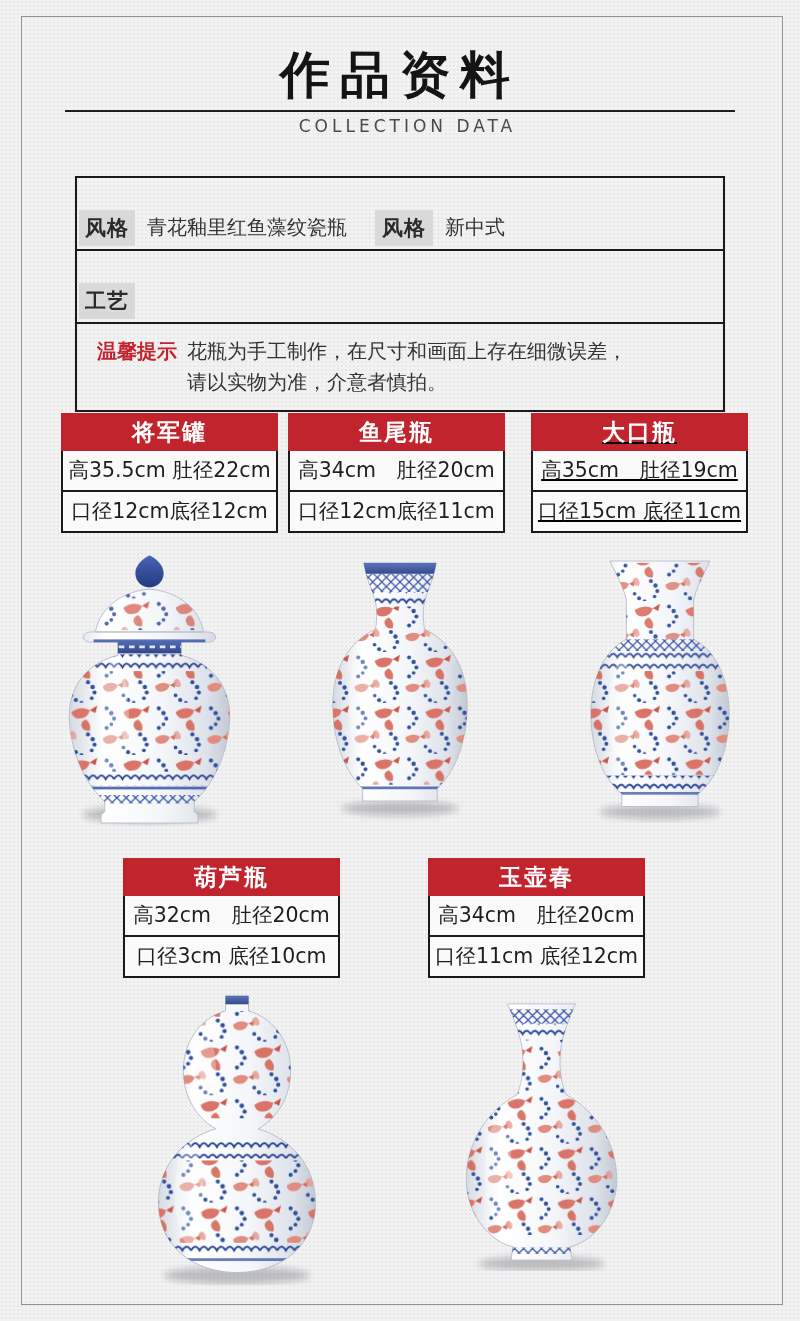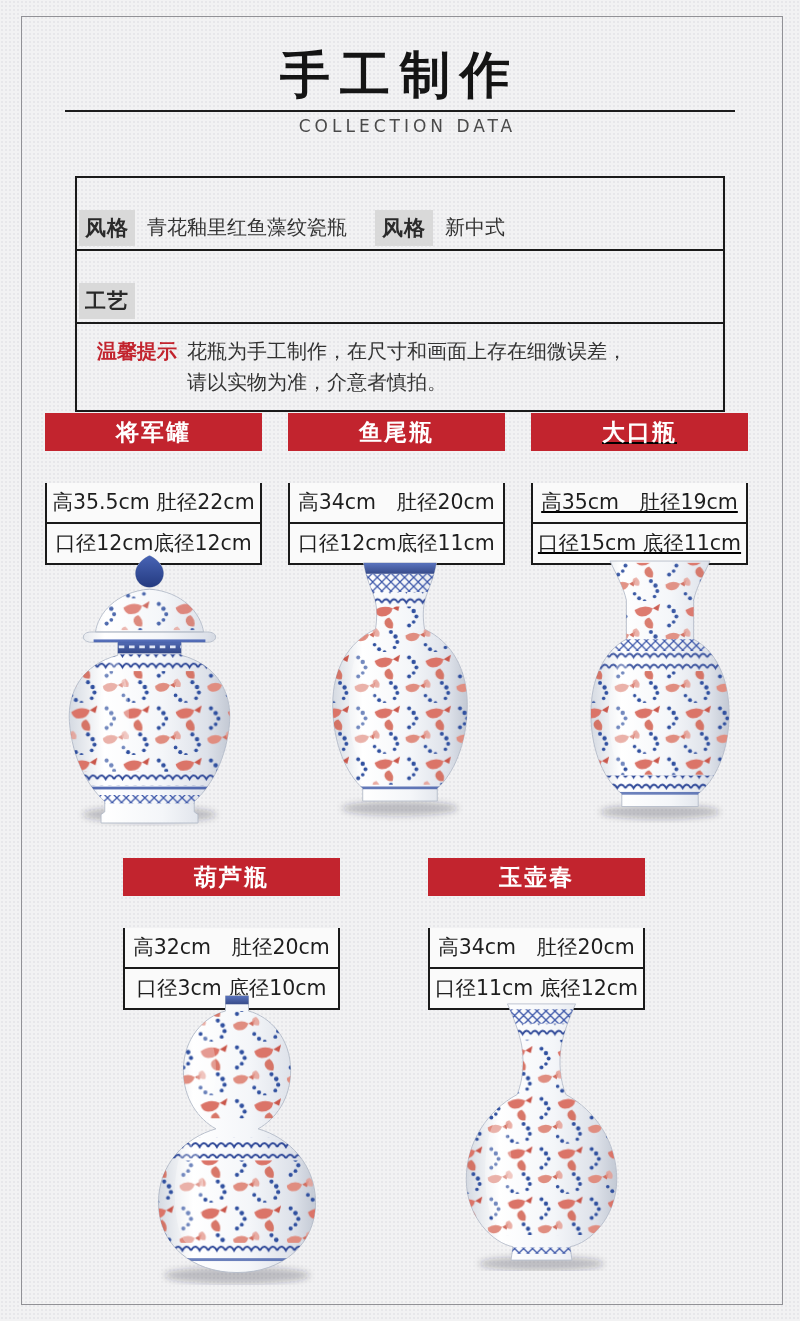--- a/index.html
+++ b/index.html
@@ -84,41 +84,40 @@
   }
   .spec-head{
     height:38px;line-height:38px;
     background:#c2242e;
     color:#fff;font-size:23px;font-weight:bold;
     text-align:center;letter-spacing:2px;
   }
   .spec-body{
     border:2px solid #1a1a1a;border-top:none;
     background:#fafafa;
-    margin-top:32px;
   }
   .spec-row{
     height:39px;line-height:39px;
     text-align:center;
     font-size:20.5px;color:#1e1e1e;
     white-space:nowrap;
   }
   .spec-row + .spec-row{border-top:2px solid #1a1a1a;}
   
   .vase{position:absolute;}
 </style>
 </head>
 <body>
 
 <div class="page">
 
   <div class="frame"></div>
 
   <div class="hdr">
-    <h1>手工制作</h1>
+    <h1>作品资料</h1>
     <div class="divider"></div>
     <div class="subtitle">COLLECTION DATA</div>
   </div>
 
   <div class="info-table">
     <div class="irow">
       <span class="ilabel">风格</span>
       <span class="ival">青花釉里红鱼藻纹瓷瓶</span>
       <span class="ilabel">风格</span>
       <span class="ival">新中式</span>
@@ -128,21 +127,21 @@
     </div>
     <div class="tip-row">
       <span class="tip-label">温馨提示</span>
       <div class="tip-text">
         <div>花瓶为手工制作，在尺寸和画面上存在细微误差，</div>
         <div>请以实物为准，介意者慎拍。</div>
       </div>
     </div>
   </div>
 
-  <div class="spec-card" style="left:45px;top:413px;border-radius:17px;">
+  <div class="spec-card" style="left:61px;top:413px;border-radius:17px;">
     <div class="spec-head">将军罐</div>
     <div class="spec-body">
       <div class="spec-row">高35.5cm 肚径22cm</div>
       <div class="spec-row">口径12cm底径12cm</div>
     </div>
   </div>
   <div class="spec-card" style="left:288px;top:413px;">
     <div class="spec-head">鱼尾瓶</div>
     <div class="spec-body">
       <div class="spec-row">高34cm　肚径20cm</div>

